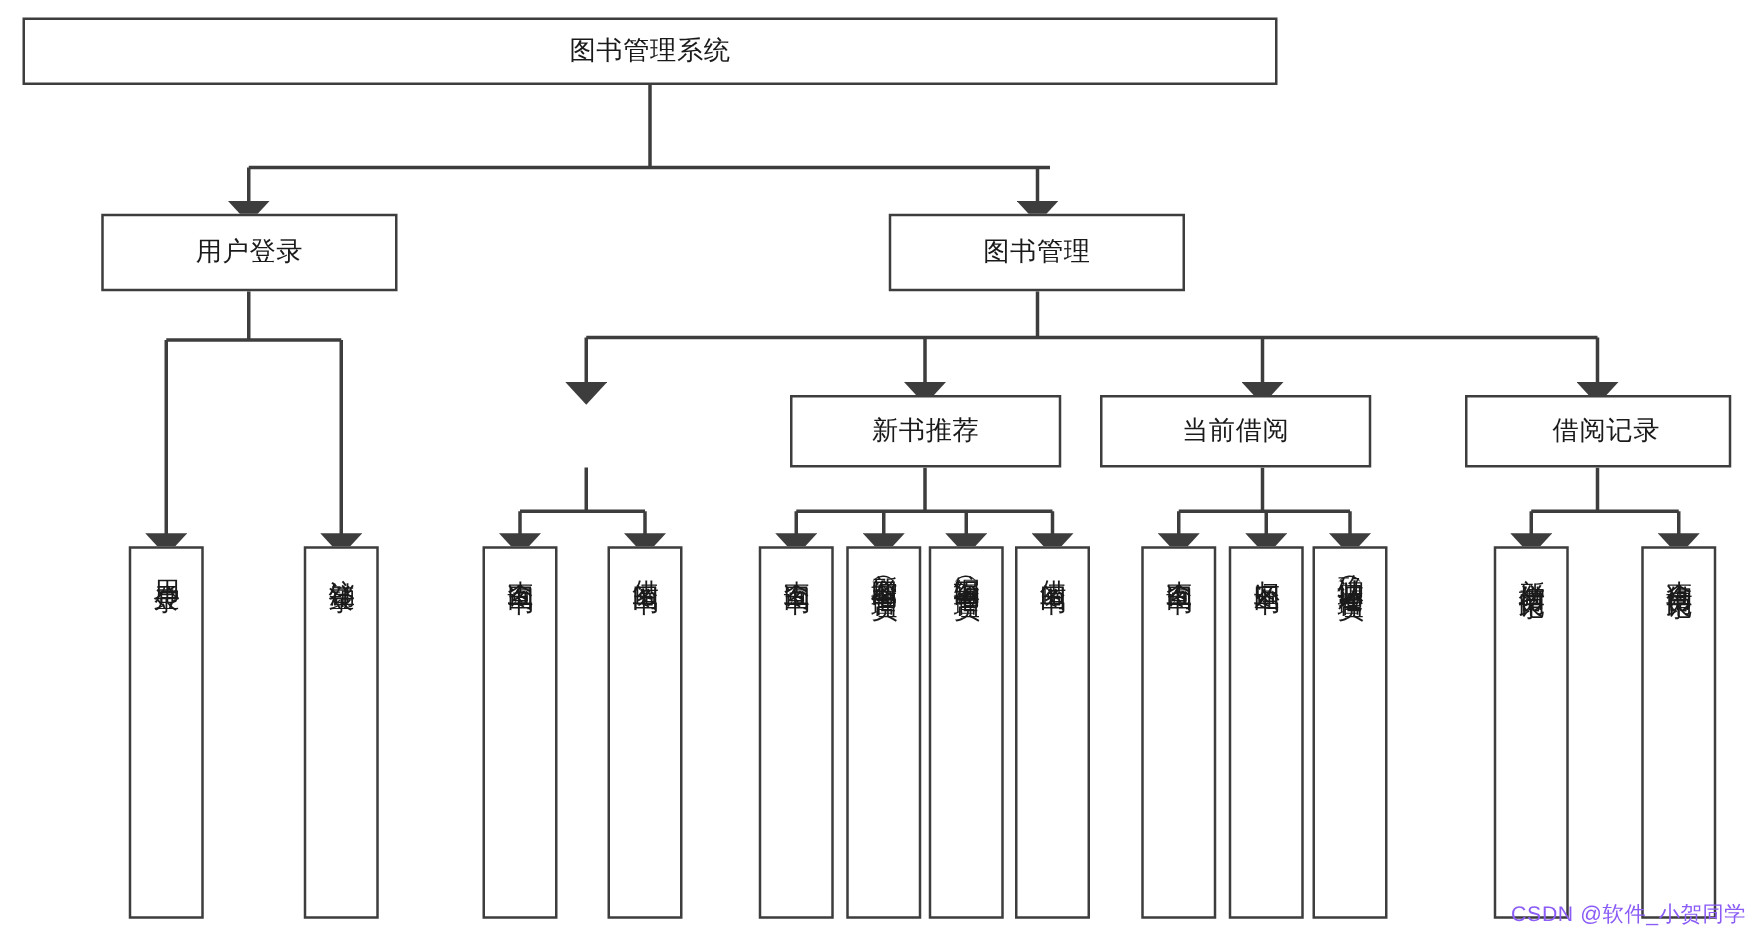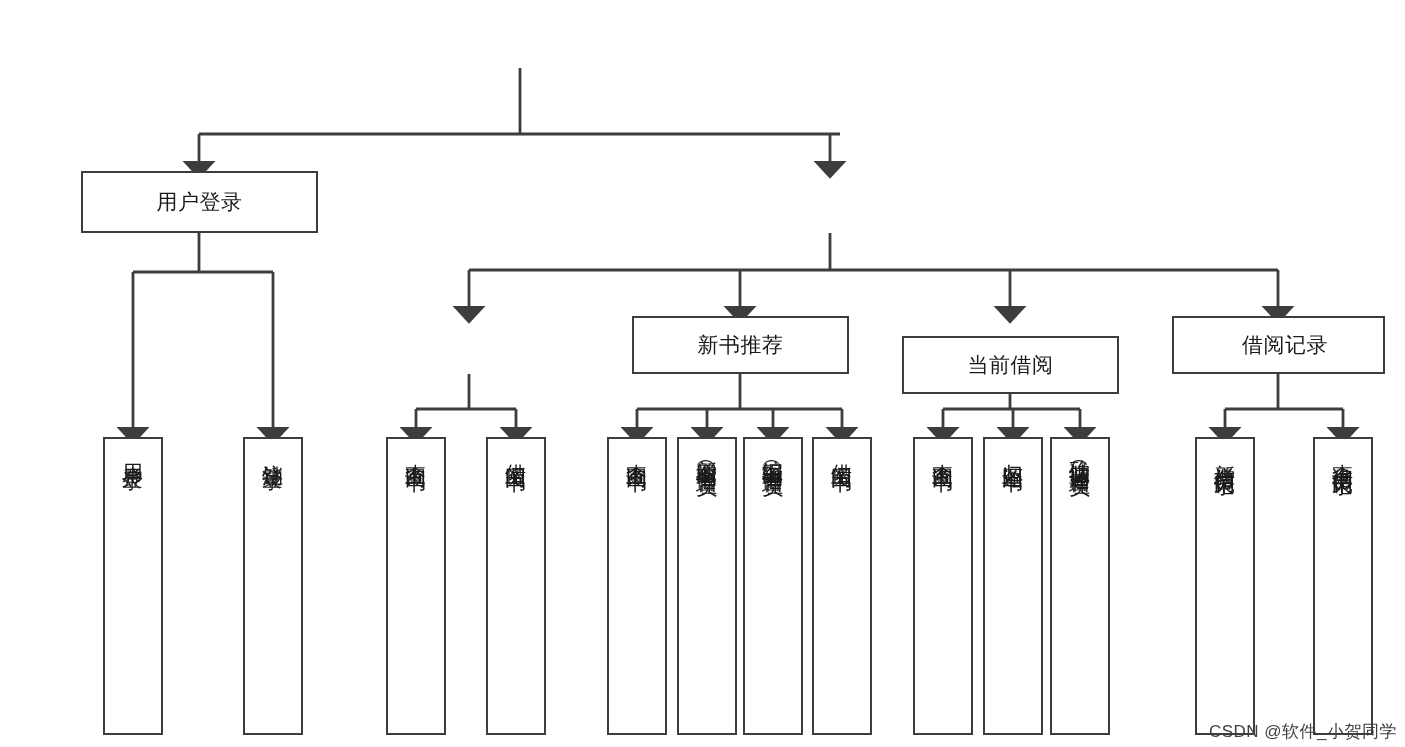--- a/index.html
+++ b/index.html
@@ -60,21 +60,21 @@
     line-height: 1;
   }
   .node.vert.tall-text {
     padding-top: 4px;
   }
   .watermark {
     position: absolute;
     right: 8px;
     bottom: 4px;
     font-size: 17px;
-    color: #404040;
+    color: #8b5cf6;
     white-space: nowrap;
     letter-spacing: 0.5px;
   }
 </style>
 </head>
 <body>
 
 <div id="canvas">
 
   <svg class="connectors" viewBox="0 0 1405 747" xmlns="http://www.w3.org/2000/svg">
@@ -120,29 +120,35 @@
       <path d="M1013,409 L1013,430" marker-end="url(#arrow)"></path>
       <path d="M1080,409 L1080,430" marker-end="url(#arrow)"></path>
 
       <path d="M1278,374 L1278,409"></path>
       <path d="M1225,409 L1343,409"></path>
       <path d="M1225,409 L1225,430" marker-end="url(#arrow)"></path>
       <path d="M1343,409 L1343,430" marker-end="url(#arrow)"></path>
     </g>
   </svg>
 
+  <div class="node horiz" style="left: 18px; top: 14px; width: 1004px; height: 54px;">
+    <span class="label">图书管理系统</span>
+  </div>
 
   <div class="node horiz" style="left: 81px; top: 171px; width: 237px; height: 62px;">
     <span class="label">用户登录</span>
+  </div>
+  <div class="node horiz" style="left: 711px; top: 171px; width: 237px; height: 62px;">
+    <span class="label">图书管理</span>
   </div>
 
   <div class="node horiz" style="left: 632px; top: 316px; width: 217px; height: 58px;">
     <span class="label">新书推荐</span>
   </div>
-  <div class="node horiz" style="left: 902px; top: 316px; width: 217px; height: 58px; margin-top: 20px;">
+  <div class="node horiz" style="left: 880px; top: 316px; width: 217px; height: 58px;">
     <span class="label">当前借阅</span>
   </div>
   <div class="node horiz" style="left: 1172px; top: 316px; width: 213px; height: 58px; padding-left: 13px;">
     <span class="label">借阅记录</span>
   </div>
 
   <div class="node vert" style="left: 103px; top: 437px; width: 60px; height: 298px;">
     <span class="label">用户登录</span>
   </div>
   <div class="node vert" style="left: 243px; top: 437px; width: 60px; height: 298px;">

